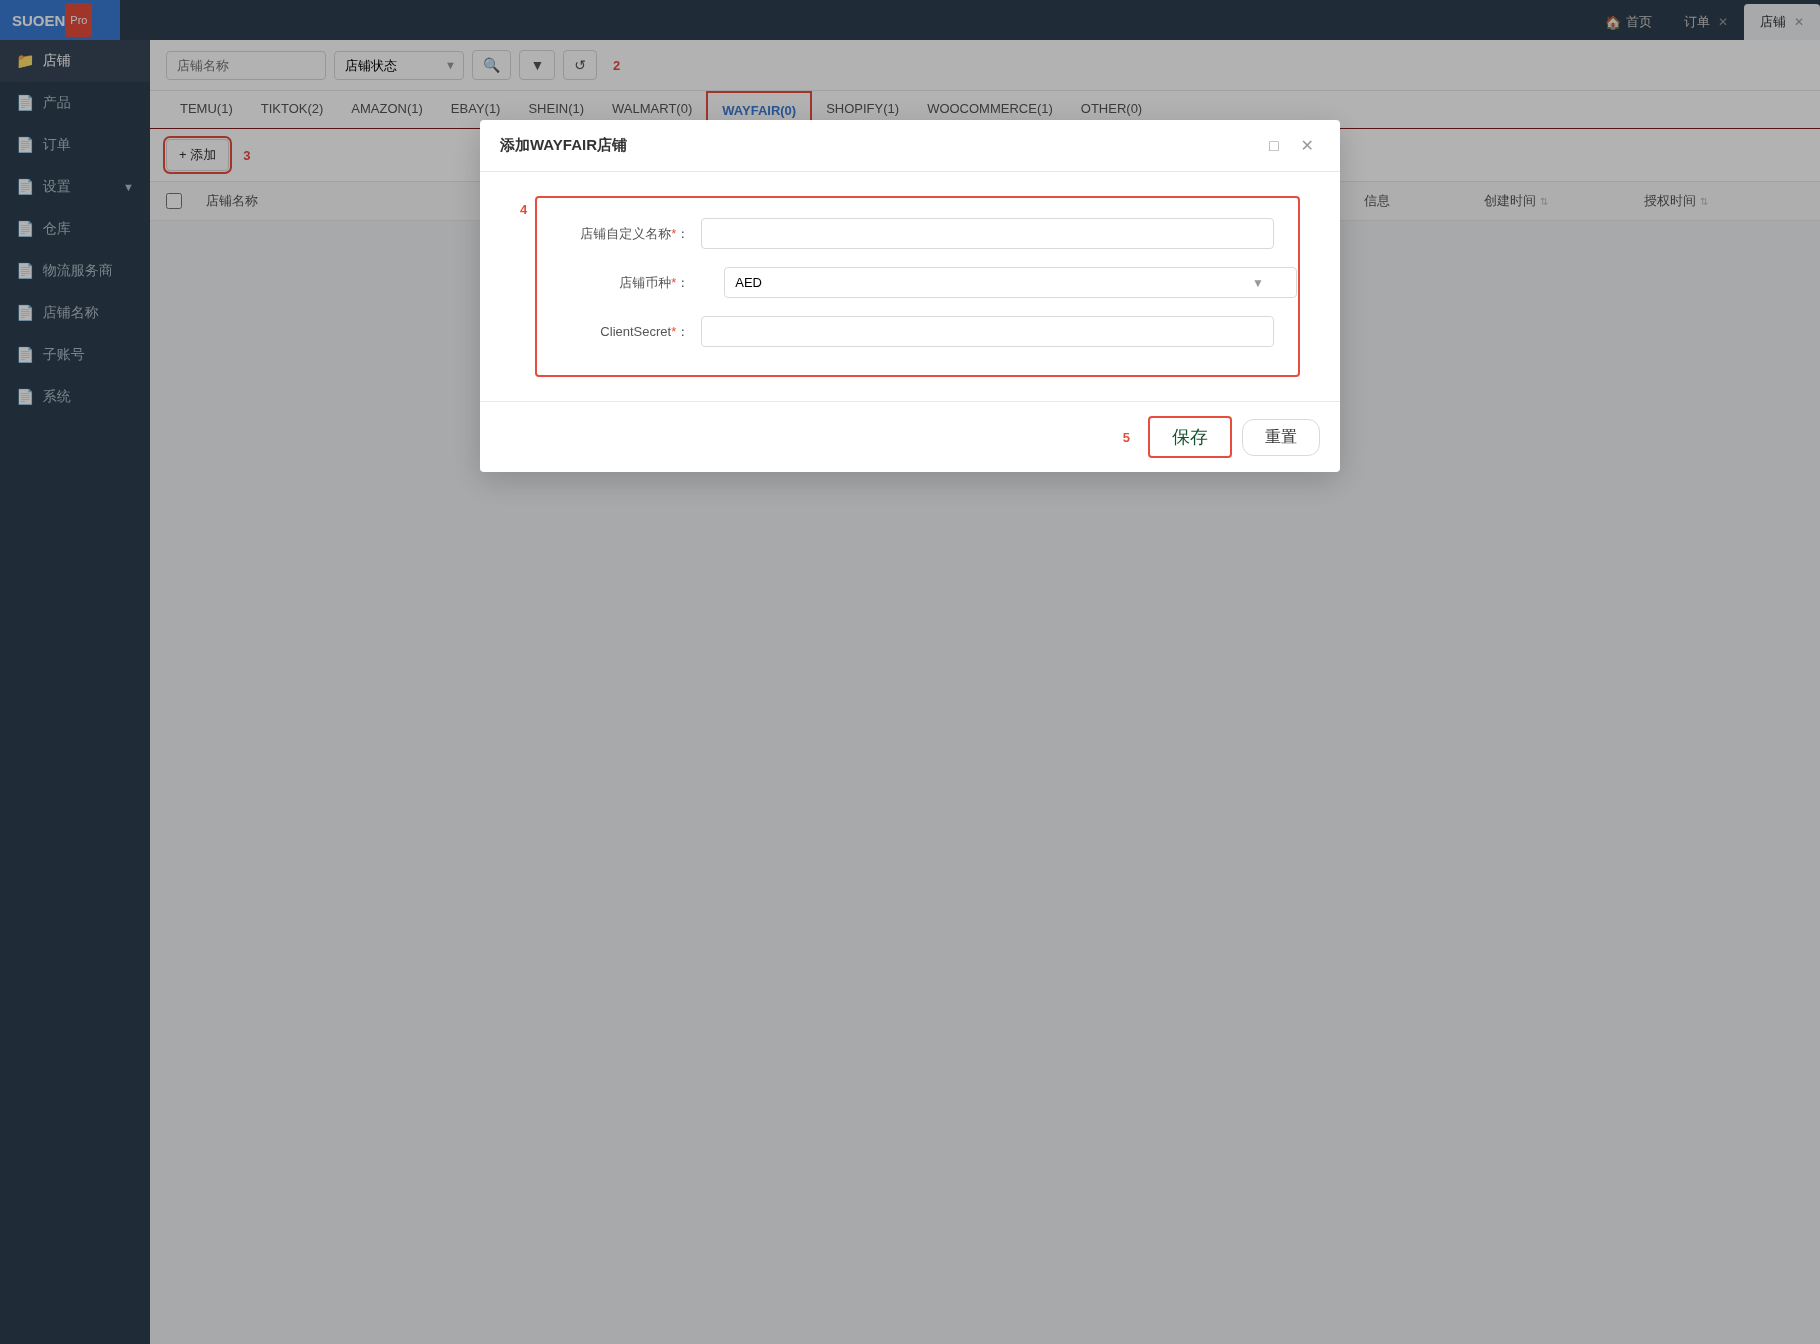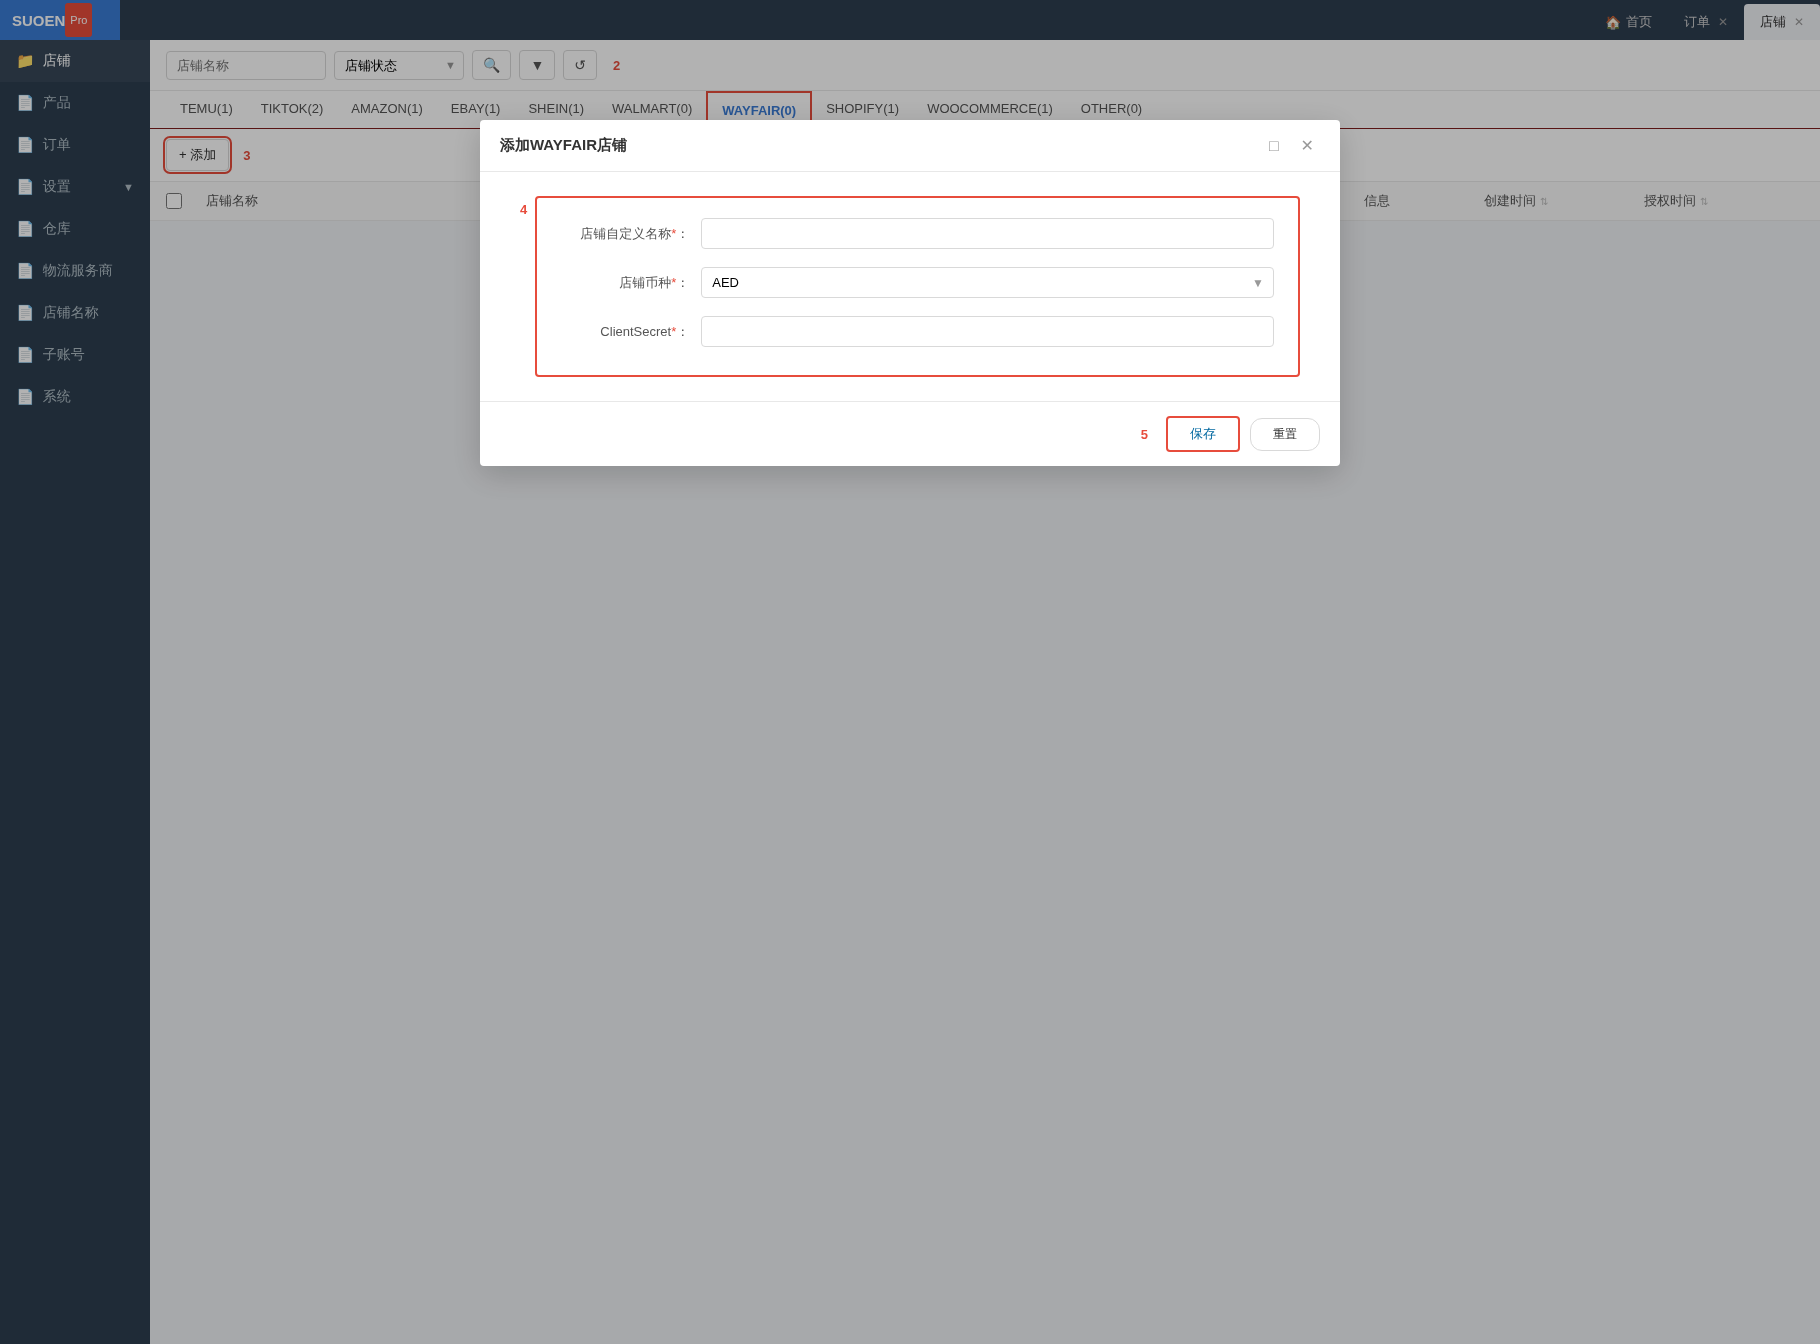--- a/index.html
+++ b/index.html
@@ -62,27 +62,27 @@
     .modal-header-actions { display: flex; align-items: center; gap: 10px; }
     .modal-header-btn { cursor: pointer; color: #999; font-size: 16px; background: none; border: none; padding: 2px 6px; }
     .modal-body { padding: 24px 40px; }
     .form-section { border: 2px solid #e74c3c; border-radius: 4px; padding: 20px 24px; }
     .form-row { display: flex; align-items: center; margin-bottom: 18px; }
     .form-row:last-child { margin-bottom: 8px; }
     .form-label { width: 140px; text-align: right; padding-right: 12px; font-size: 13px; color: #555; flex-shrink: 0; }
     .form-label .required { color: #e74c3c; }
     .form-input { flex: 1; border: 1px solid #d9d9d9; border-radius: 4px; padding: 7px 10px; font-size: 13px; outline: none; }
     .form-select-wrapper { flex: 1; position: relative; }
-    .form-select { width: 100%; border: 1px solid #d9d9d9; border-radius: 4px; padding: 7px 28px 7px 10px; font-size: 13px; appearance: none; background: #fff; outline: none; }
+    .form-select { width: 100%; border: 1px solid #d9d9d9; border-radius: 4px; padding: 7px 28px 7px 10px; font-size: 13px; appearance: none; background: #fff; outline: none; margin-left: 23px; }
     .select-arrow { position: absolute; right: 10px; top: 50%; transform: translateY(-50%); color: #999; pointer-events: none; font-size: 12px; }
     .step-number-4 { color: #e74c3c; font-size: 13px; font-weight: bold; margin-right: 8px; align-self: flex-start; margin-top: 6px; }
     .modal-footer { display: flex; align-items: center; justify-content: flex-end; padding: 14px 20px; border-top: 1px solid #e8e8e8; gap: 10px; }
     .footer-step { color: #e74c3c; font-size: 13px; font-weight: bold; margin-right: 8px; }
-    .btn-save { border: 2px solid #e74c3c; background: #fff; color: #0369a1; border-radius: 4px; padding: 7px 22px; cursor: pointer; font-size: 13px; }
-    .btn-reset { border: 1px solid #d9d9d9; background: #fff; color: #333; border-radius: 12px; padding: 7px 22px; cursor: pointer; font-size: 12px; }
+    .btn-save { border: 2px solid #e74c3c; background: #fff; color: #14532d; border-radius: 4px; padding: 7px 22px; cursor: pointer; font-size: 18px; }
+    .btn-reset { border: 1px solid #d9d9d9; background: #fff; color: #333; border-radius: 12px; padding: 7px 22px; cursor: pointer; font-size: 16px; }
   </style>
 </head>
 <body>
 
 <div class="top-bar">
   <div class="brand">
     <span>SUOEN</span>
     <span class="brand-pro">Pro</span>
   </div>
   <div class="tabs-bar">

